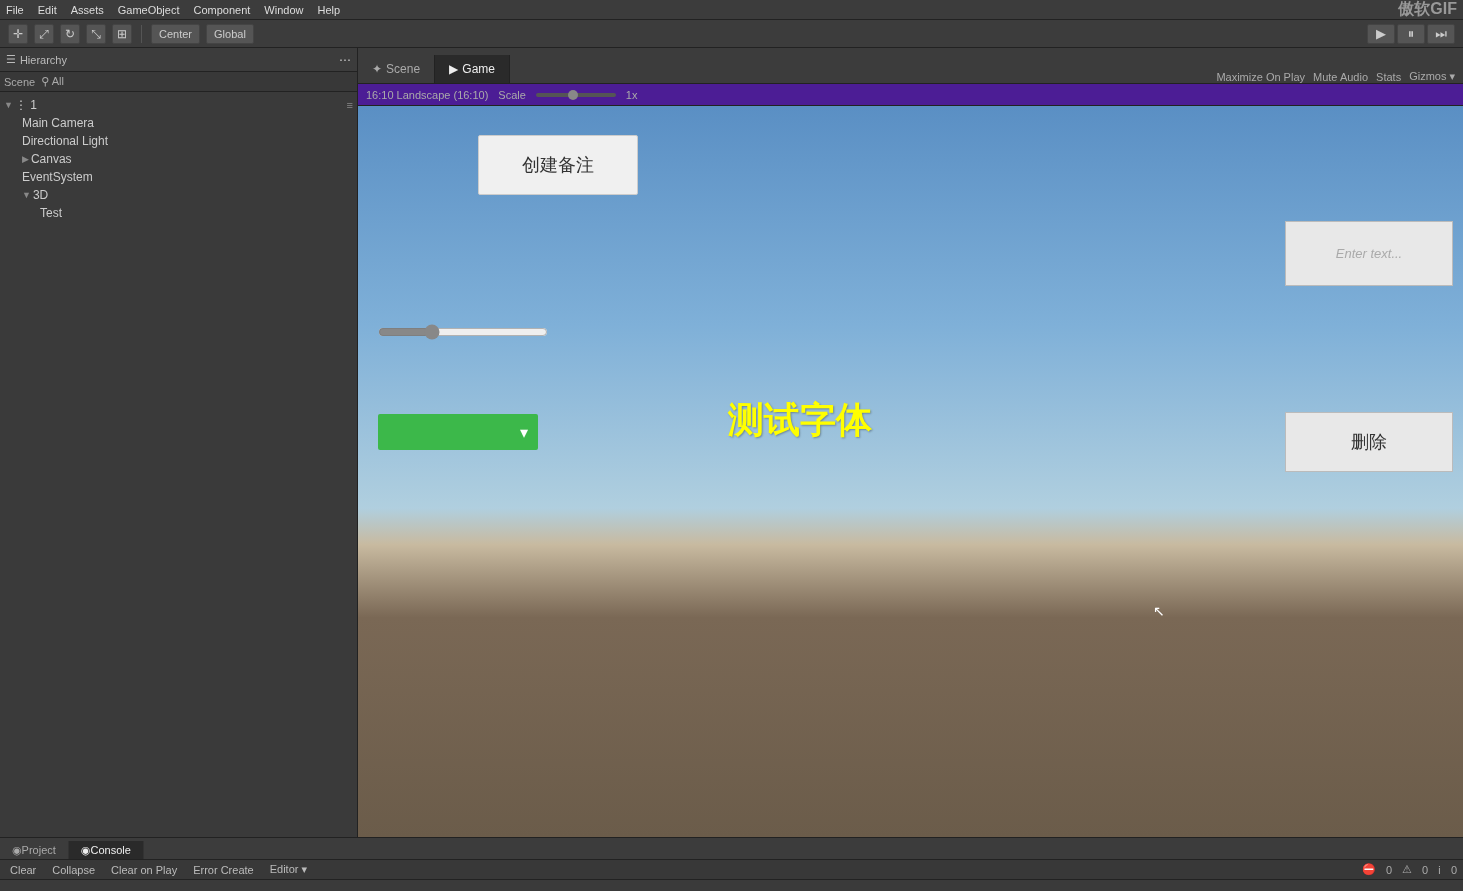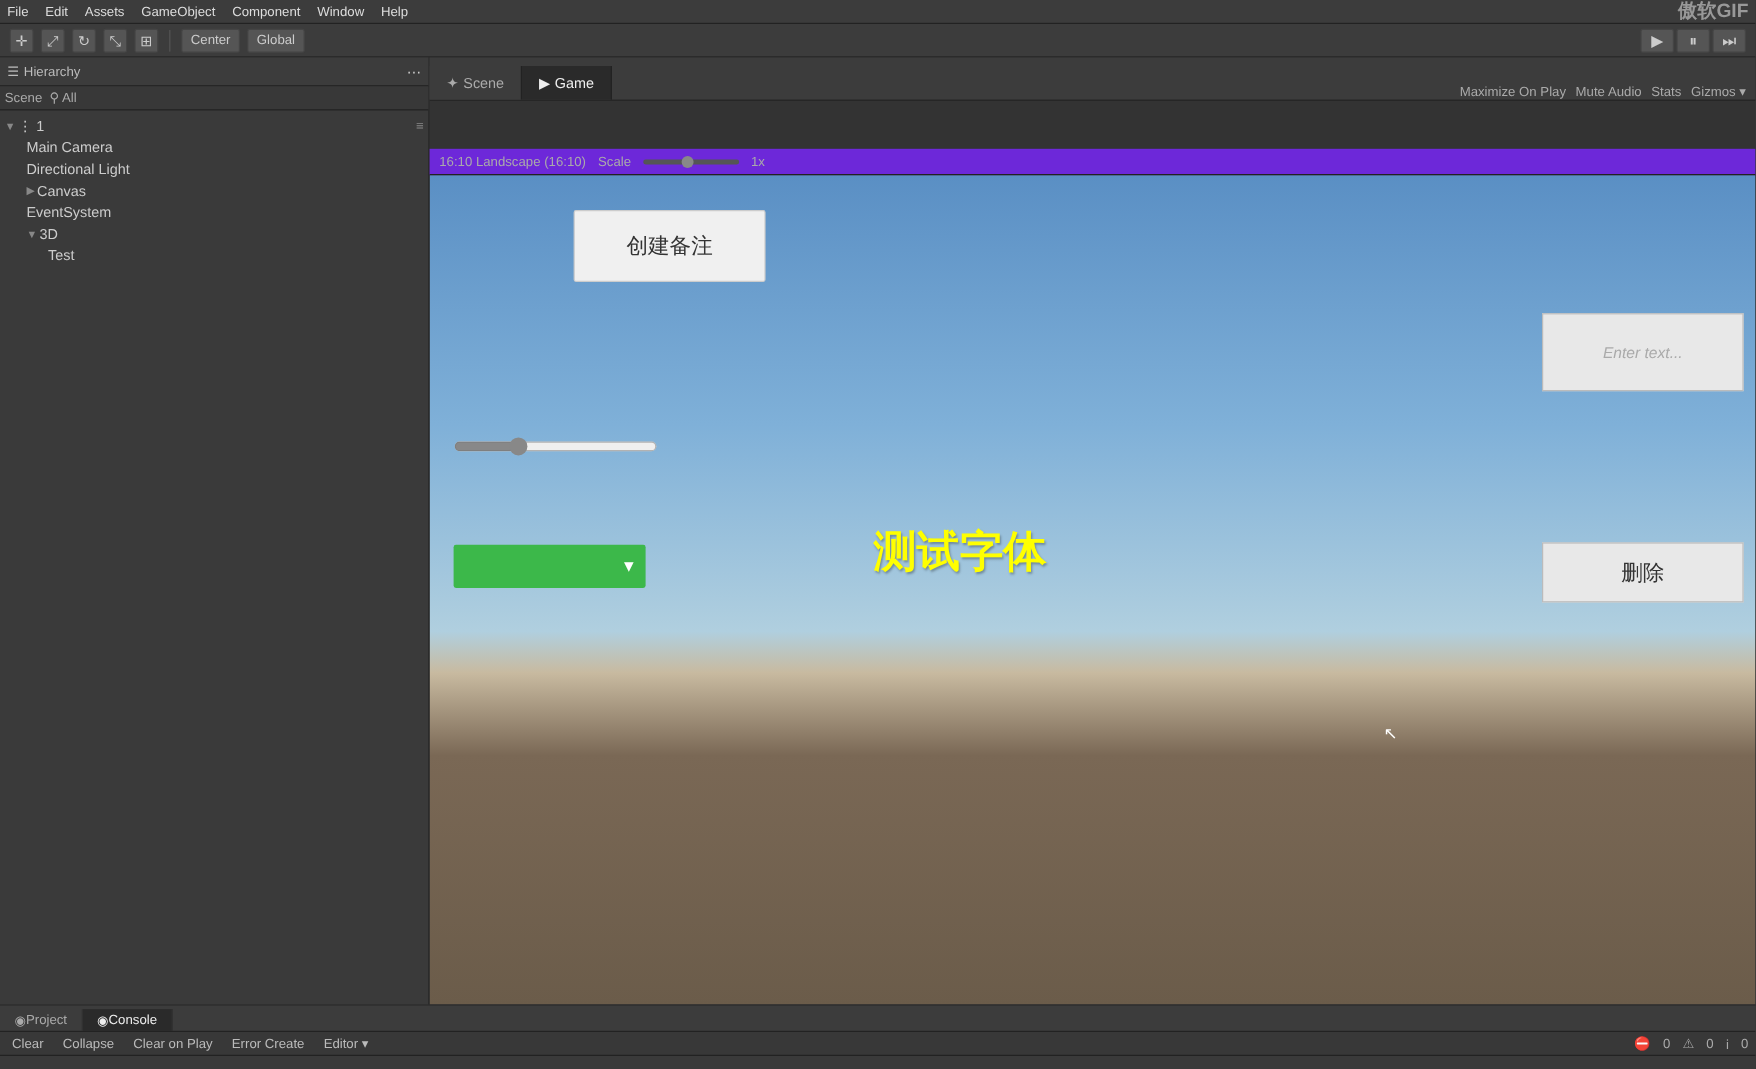--- a/index.html
+++ b/index.html
@@ -169,29 +169,28 @@
       margin-left: auto;
       display: flex;
       align-items: center;
       padding: 0 8px;
       gap: 8px;
       font-size: 11px;
       color: #aaa;
     }
     .game-toolbar {
       height: 22px;
-      background: #6d28d9;
+      background: #4c1d95;
       display: flex;
       align-items: center;
       padding: 0 8px;
       gap: 10px;
       border-bottom: 1px solid #222;
       font-size: 11px;
       color: #aaa;
-      margin-top: 40px;
     }
     .game-toolbar .scale-slider {
       width: 80px;
       height: 4px;
       background: #555;
       border-radius: 2px;
       position: relative;
     }
     .game-toolbar .scale-slider::after {
       content: '';
@@ -306,21 +305,21 @@
       justify-content: center;
       font-size: 18px;
       color: #333;
       cursor: pointer;
     }
     .game-delete-btn {
       position: absolute;
       top: 306px;
       right: 10px;
       width: 168px;
-      height: 50px;
+      height: 60px;
       background: #e8e8e8;
       border: 1px solid #bbb;
       display: flex;
       align-items: center;
       justify-content: center;
       font-size: 18px;
       color: #333;
       cursor: pointer;
     }
 

